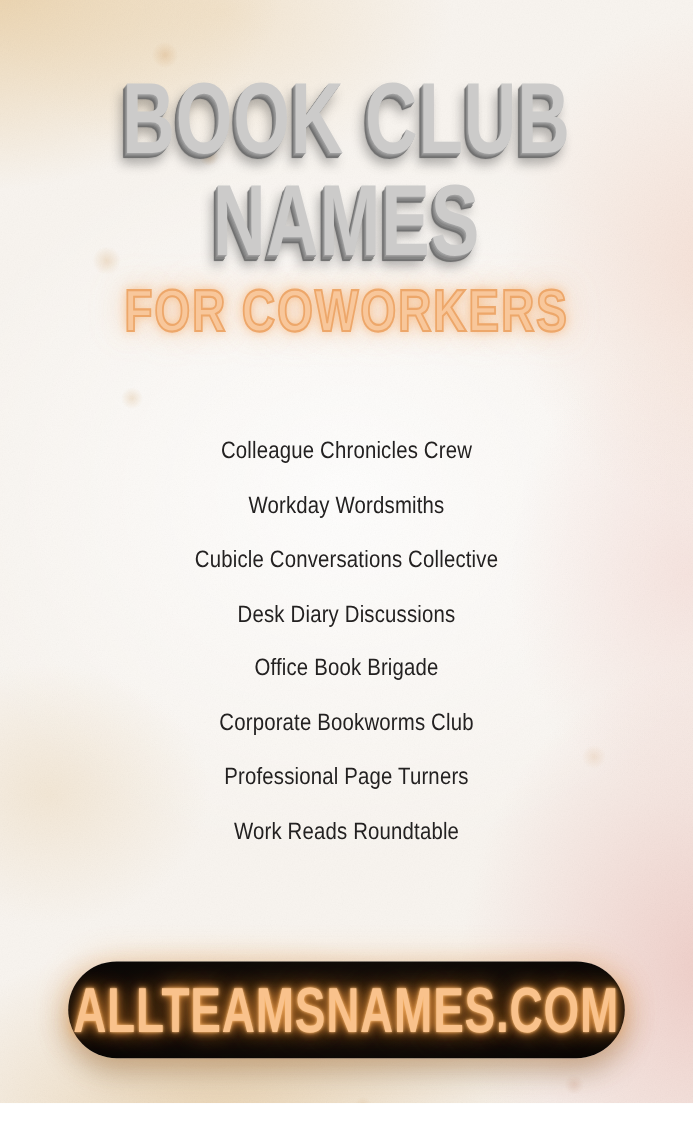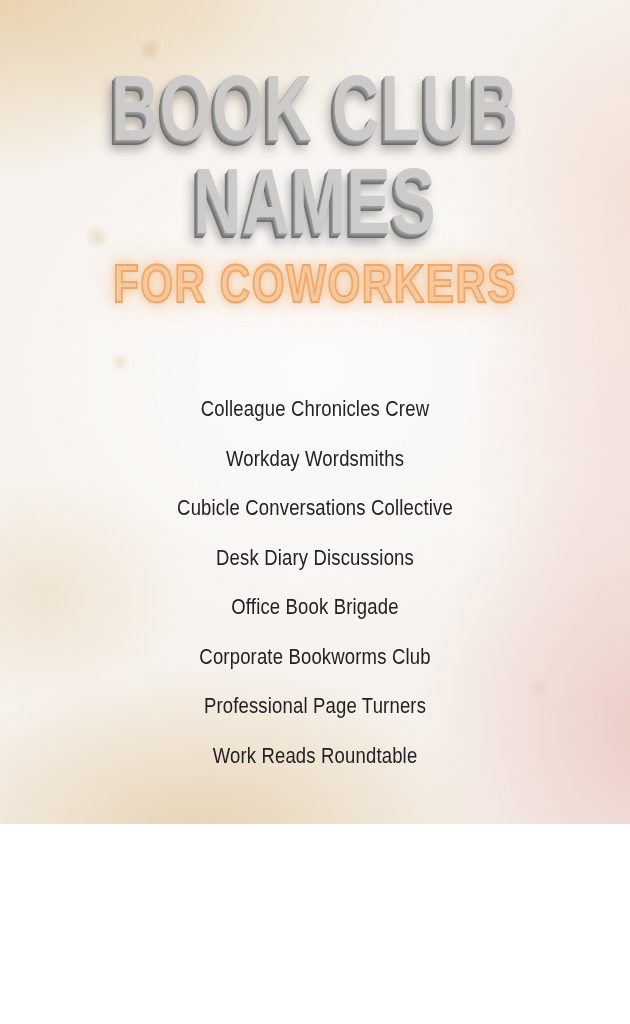--- a/index.html
+++ b/index.html
@@ -5,21 +5,21 @@
   html, body {
     margin: 0;
     padding: 0;
     background: #ffffff;
   }
   * { box-sizing: border-box; }
 
   .poster {
     position: relative;
     width: 630px;
-    height: 824px;
+    height: 1003px;
     overflow: hidden;
     font-family: "Liberation Sans", sans-serif;
     background: #f8f4ef;
   }
 
   
   .bg {
     position: absolute;
     inset: 0;
     background-color: #f8f4ef;
@@ -175,14 +175,17 @@
     <li>Colleague Chronicles Crew</li>
     <li>Workday Wordsmiths</li>
     <li>Cubicle Conversations Collective</li>
     <li>Desk Diary Discussions</li>
     <li>Office Book Brigade</li>
     <li>Corporate Bookworms Club</li>
     <li>Professional Page Turners</li>
     <li>Work Reads Roundtable</li>
   </ul>
 
+  <div class="pill">
+    <span class="pill-text">ALLTEAMSNAMES.COM</span>
+  </div>
 
 </div>
 
 </body></html>

